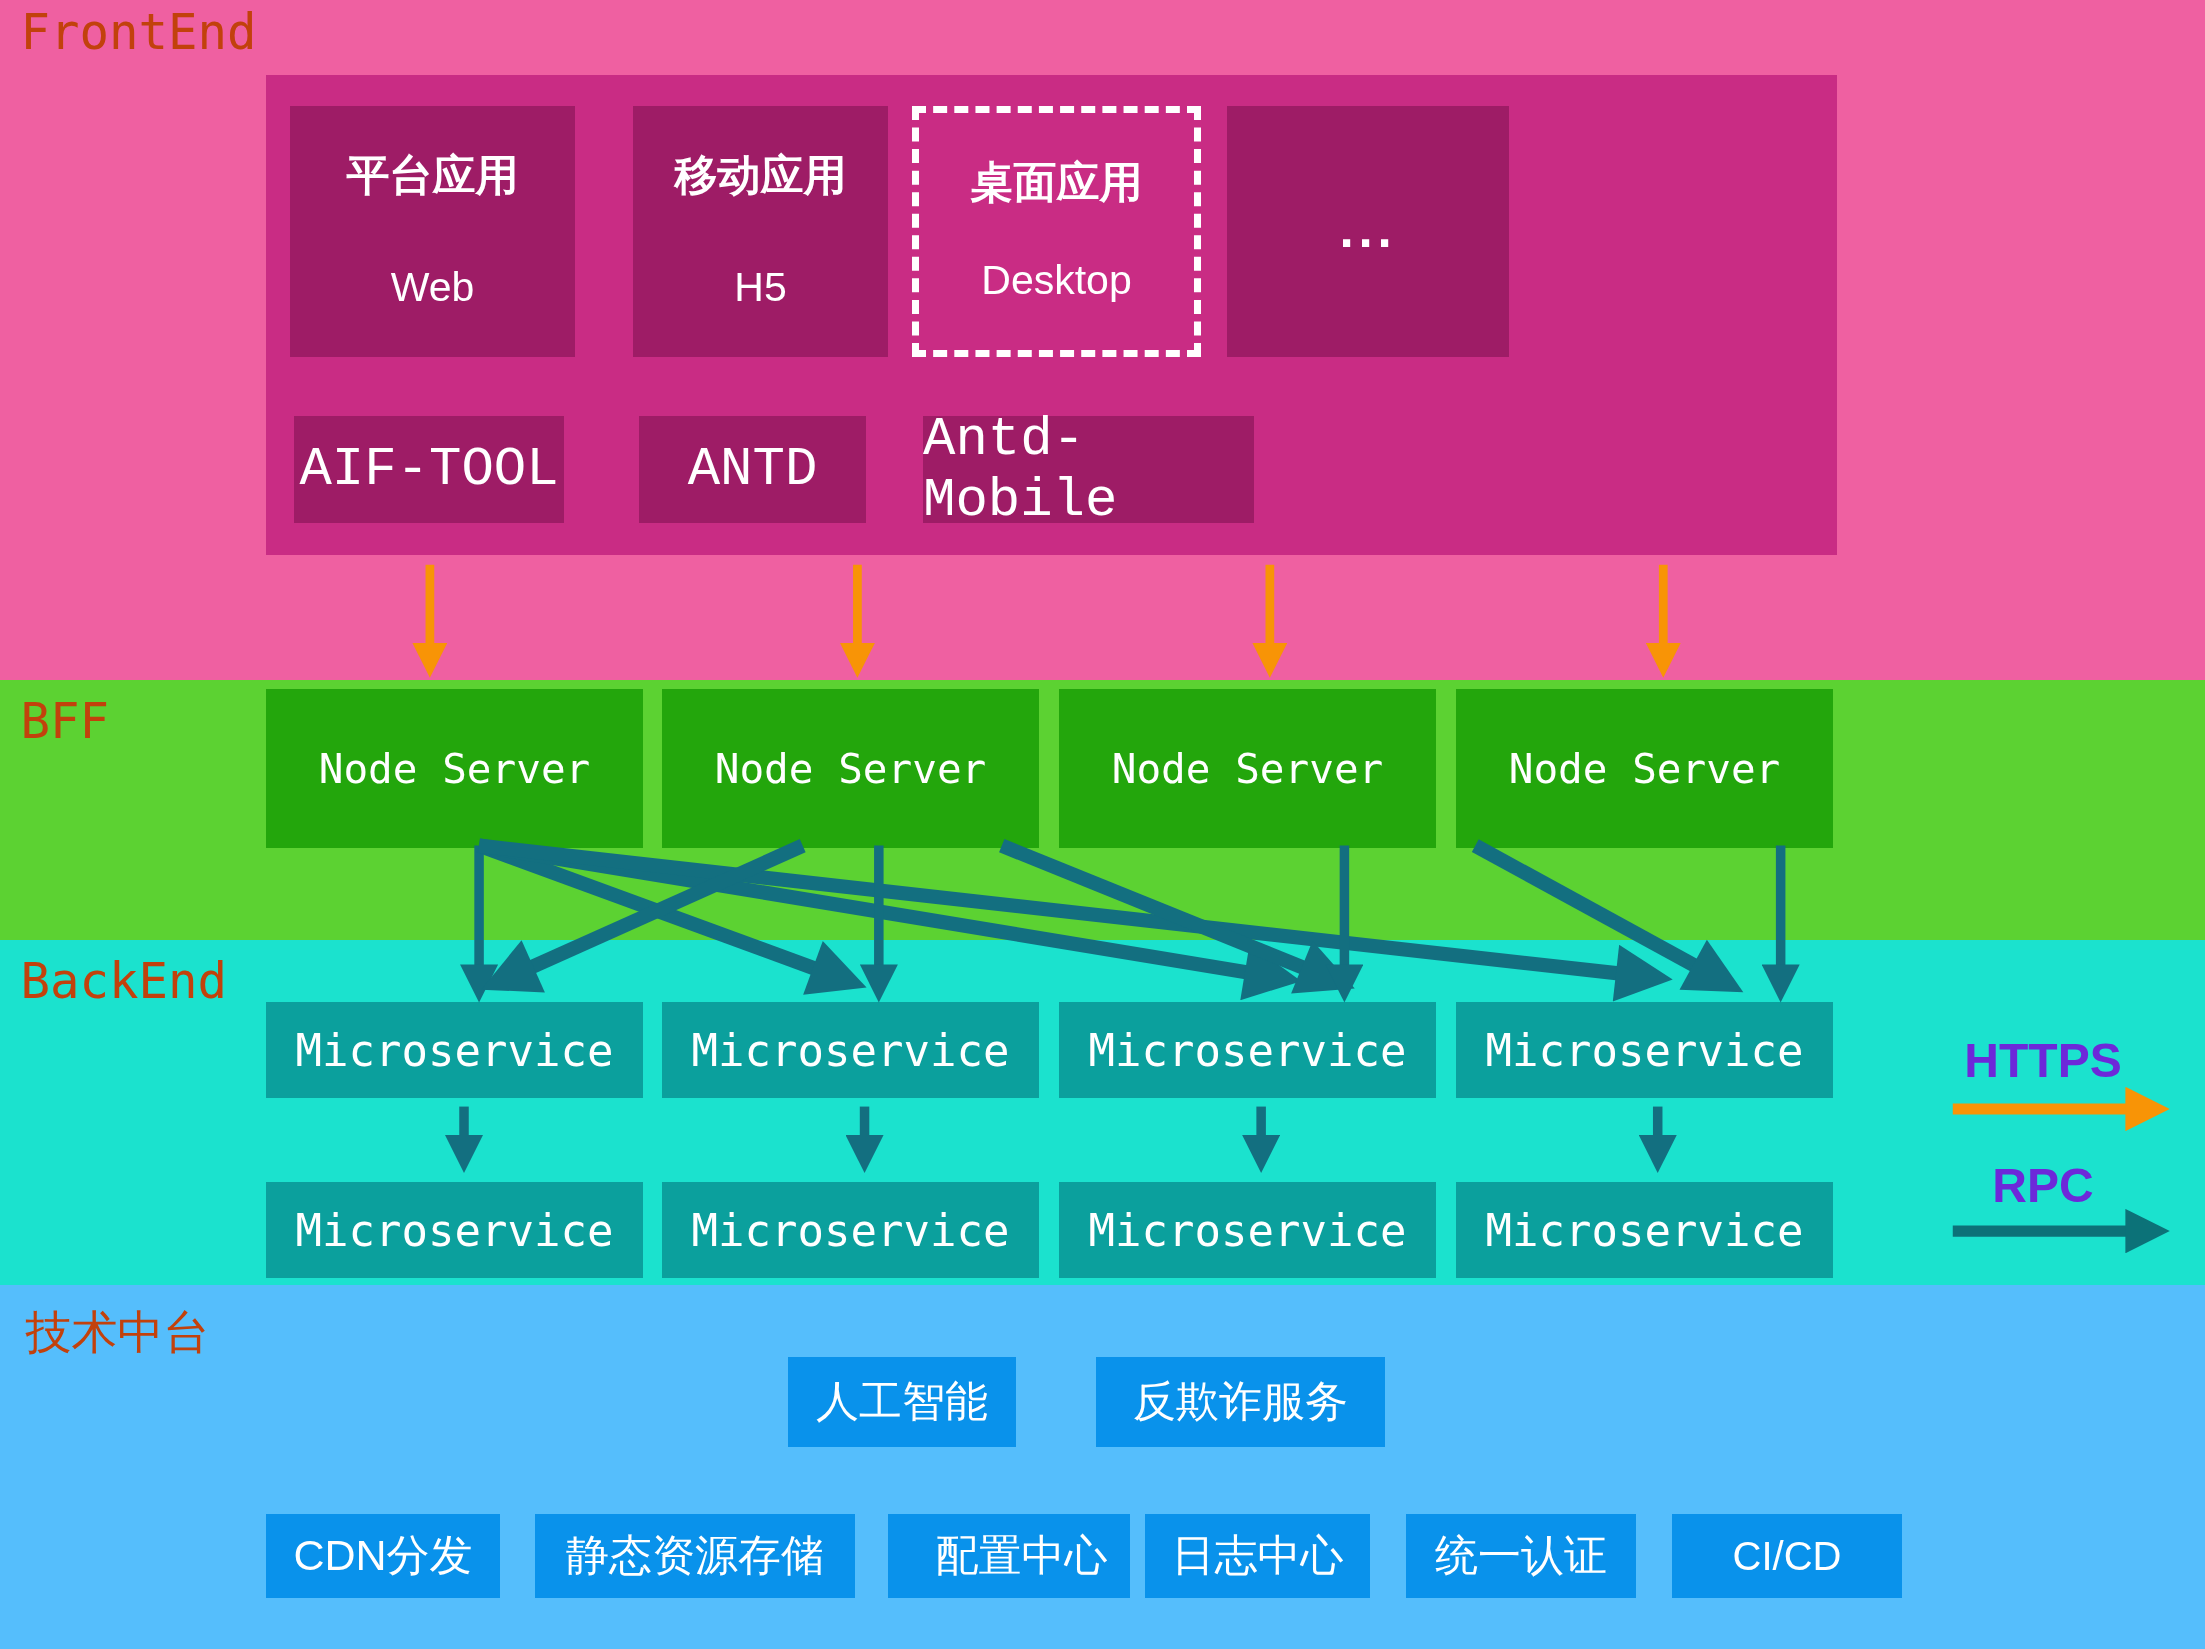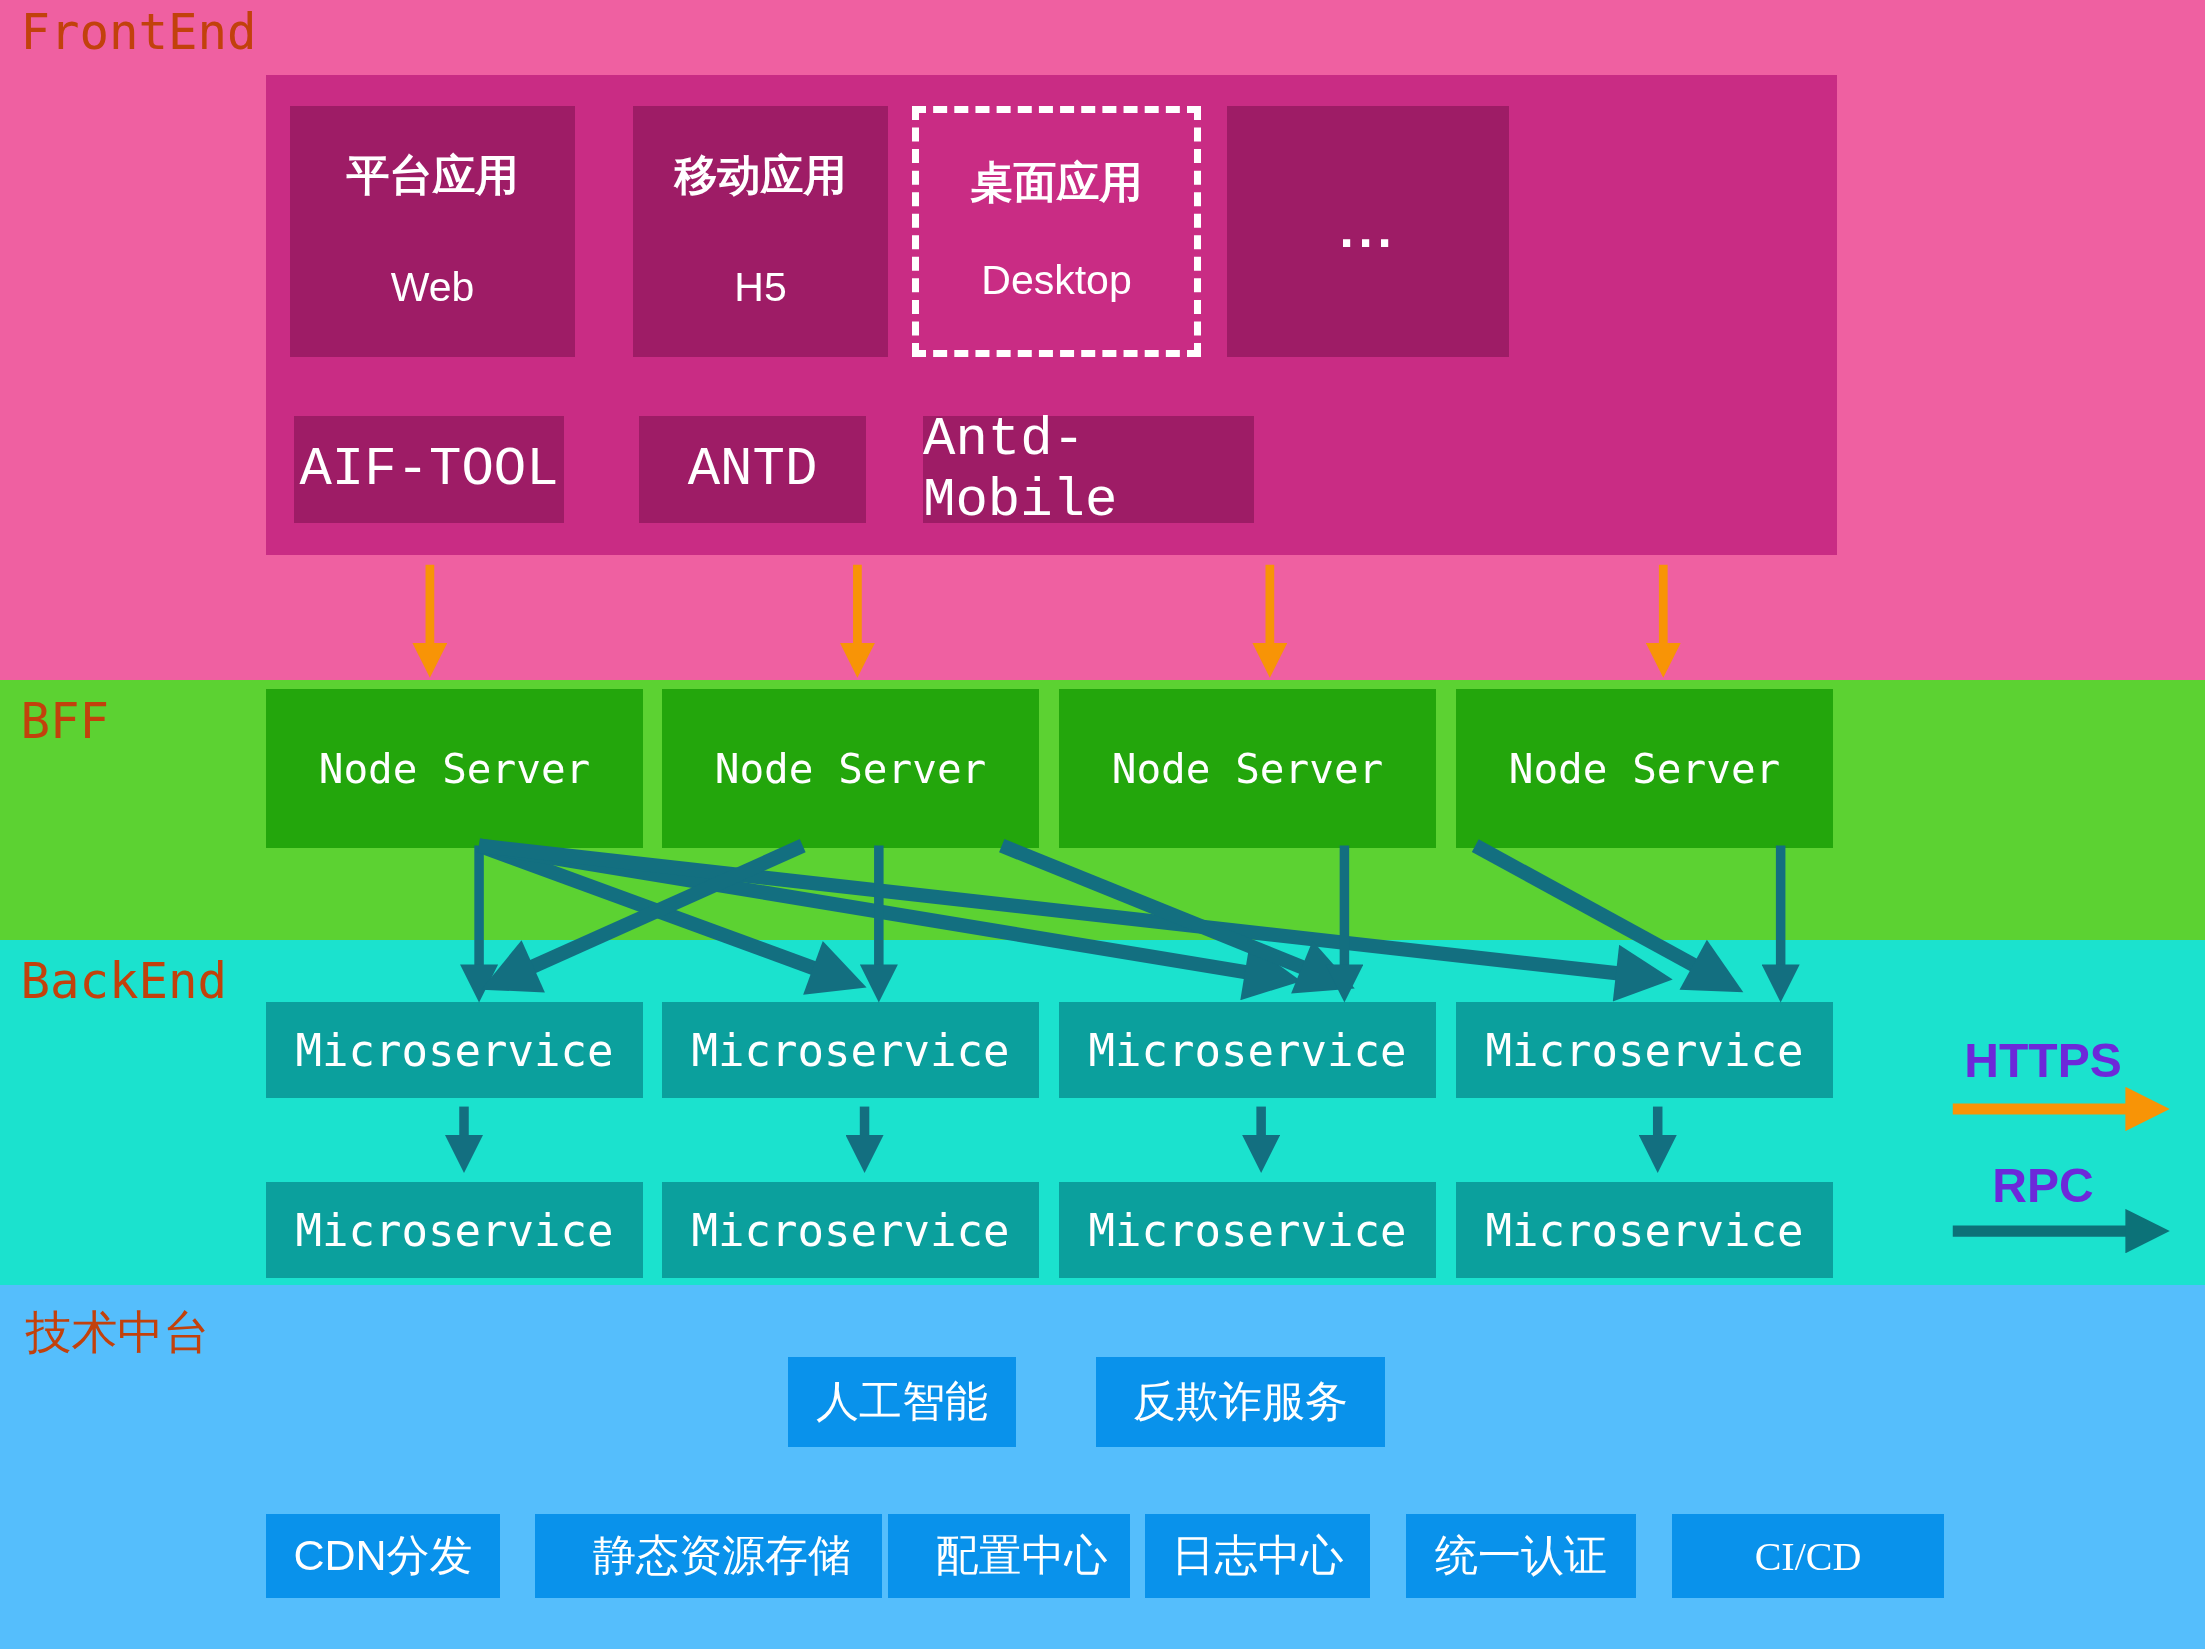--- a/index.html
+++ b/index.html
@@ -62,26 +62,26 @@
   .legend-rpc   { top:1158px; }
 
   
   .chip { position:absolute; background:#0992EB; color:#fff; font-size:43px;
     display:flex; align-items:center; justify-content:center; white-space:nowrap; }
   .chip-r1 { top:1357px; height:90px; }
   .chip-r2 { top:1514px; height:84px; }
   .chip-ai     { left:788px; width:228px; }
   .chip-fraud  { left:1096px; width:289px; }
   .chip-cdn    { left:266px;  width:234px; }
-  .chip-static { left:535px;  width:320px;padding-left:27px; }
+  .chip-static { left:535px;  width:320px; }
   .chip-config { left:888px; width:217px;padding-left:25px; }
   .chip-log    { left:1145px; width:225px; }
   .chip-auth   { left:1406px; width:230px; }
-  .chip-cicd   { left:1672px; width:272px;
-    font-family:Liberation Serif, serif; font-size:40px; }
+  .chip-cicd   { left:1672px; width:230px;
+    font-family:Liberation Sans, sans-serif; font-size:40px; }
 
   
   .arrows { position:absolute; left:0; top:0; width:2205px; height:1650px; pointer-events:none; }
 </style>
 </head>
 <body>
 
 <div class="canvas">
 
   <div class="band band-frontend"></div>

